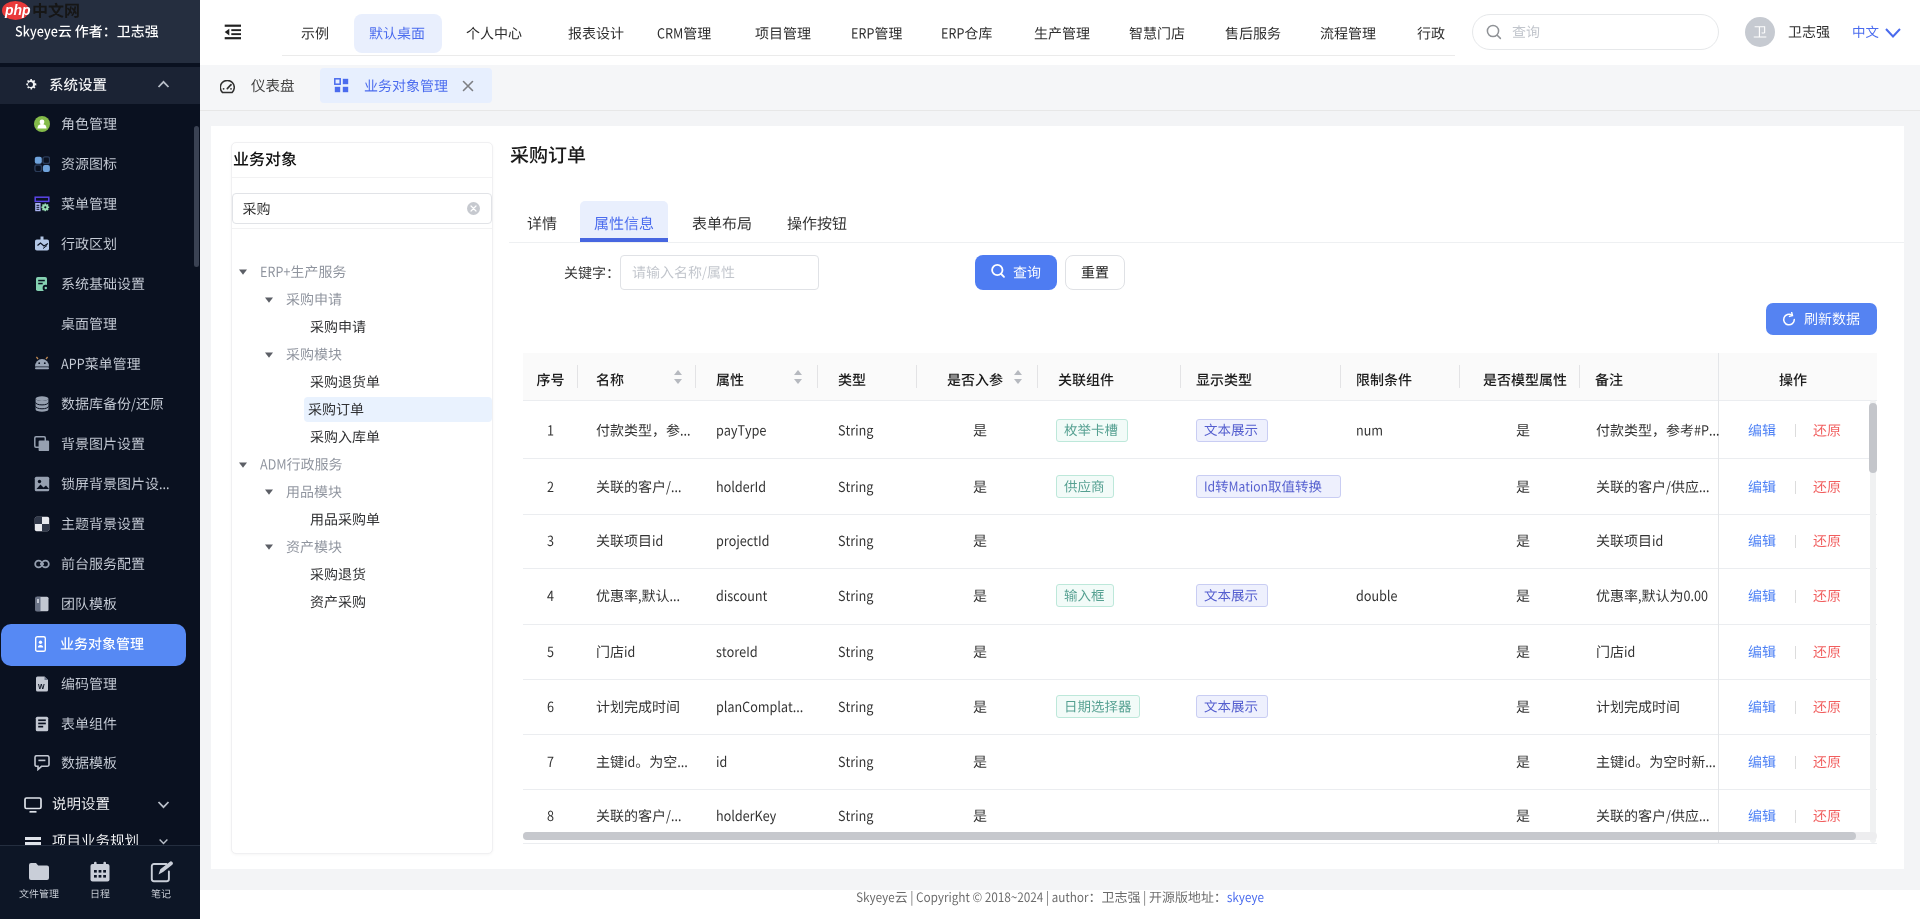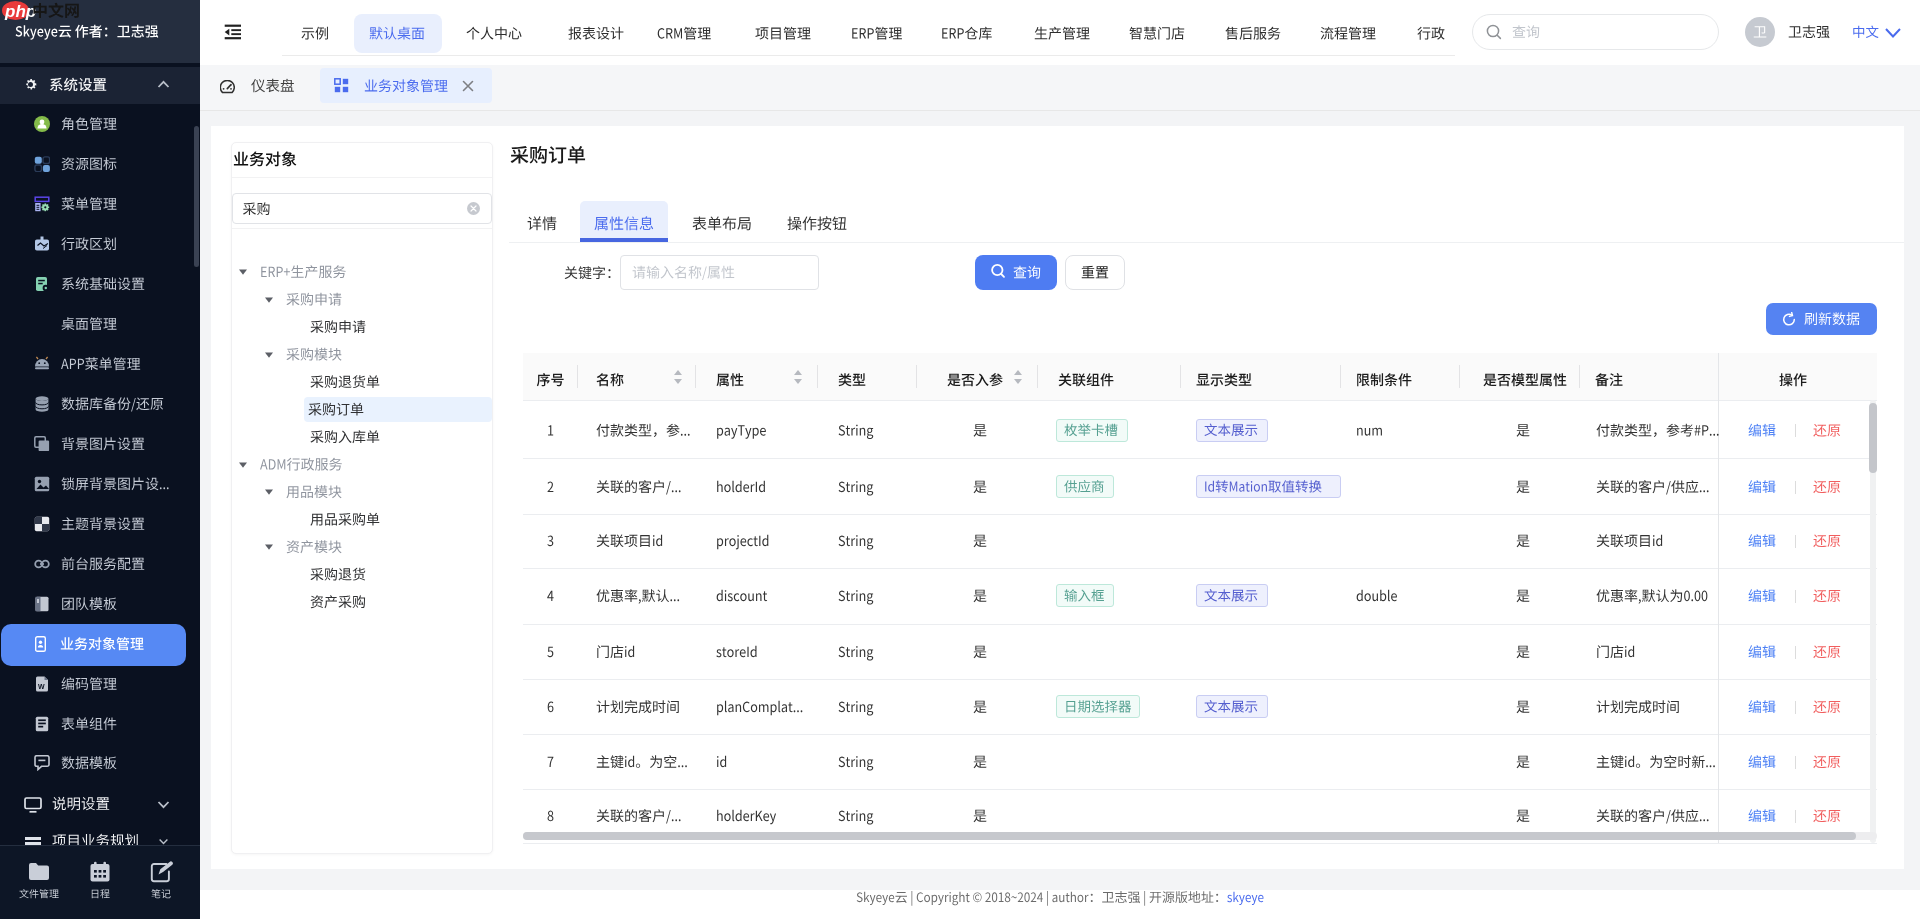--- a/index.html
+++ b/index.html
@@ -169,21 +169,21 @@
   <div class="abs" style="left:1870px;top:400px;width:6px;height:443px;background:#f0f1f2;border-radius:3px"></div>
   <div class="abs" style="left:1869px;top:403px;width:8px;height:70px;background:#c4c6cb;border-radius:4px"></div>
   <div class="abs" style="left:523px;top:832px;width:1354px;height:8px;background:#ededef;border-radius:4px"></div>
   <div class="abs" style="left:523px;top:832px;width:1333px;height:8px;background:#c6c8cd;border-radius:4px"></div>
 
   <div class="abs" style="left:0;top:0;width:200px;height:919px;background:#0a1120"></div>
   <div class="abs" style="left:0;top:0;width:200px;height:63px;background:#252e3f"></div>
   <div class="abs" style="left:0;top:67px;width:200px;height:37px;background:#1b2334"></div>
 
   <div class="abs" style="left:2px;top:1px;width:27px;height:19px;background:#e93a3a;border-radius:50%"></div>
-  <div class="abs" style="left:5px;top:2px;color:#fff;font-style:italic;font-weight:bold;font-size:17px">php</div>
+  <div class="abs" style="left:5px;top:2px;color:#fff;font-style:italic;font-weight:bold;font-size:14px">php</div>
 
   <svg class="abs" style="left:23px;top:77px" width="15" height="15" viewBox="0 0 24 24">
     <path fill="#f2f3f5" d="M12 8a4 4 0 1 0 0 8 4 4 0 0 0 0-8zm9.4 5.5l-2.1-.3a7 7 0 0 1-.7 1.7l1.3 1.7-1.7 1.7-1.7-1.3c-.5.3-1.1.6-1.7.7l-.3 2.1h-2.4l-.3-2.1a7 7 0 0 1-1.7-.7l-1.7 1.3-1.7-1.7 1.3-1.7c-.3-.5-.6-1.1-.7-1.7l-2.1-.3v-2.4l2.1-.3c.1-.6.4-1.2.7-1.7L6.4 6.4l1.7-1.7 1.7 1.3c.5-.3 1.1-.6 1.7-.7l.3-2.1h2.4l.3 2.1c.6.1 1.2.4 1.7.7l1.7-1.3 1.7 1.7-1.3 1.7c.3.5.6 1.1.7 1.7l2.1.3z"></path>
     <circle cx="12" cy="12" r="2.2" fill="#1b2334"></circle>
   </svg>
   <svg class="abs" style="left:157px;top:80px" width="13" height="9" viewBox="0 0 13 9">
       <path d="M1.5 7 L6.5 1.8 L11.5 7" fill="none" stroke="#b9bfc9" stroke-width="1.8"></path>
     </svg>
   <svg class="abs" style="left:34px;top:116px" width="16" height="16" viewBox="0 0 16 16">
       <circle cx="8" cy="8" r="8" fill="#84bb4a"></circle>

